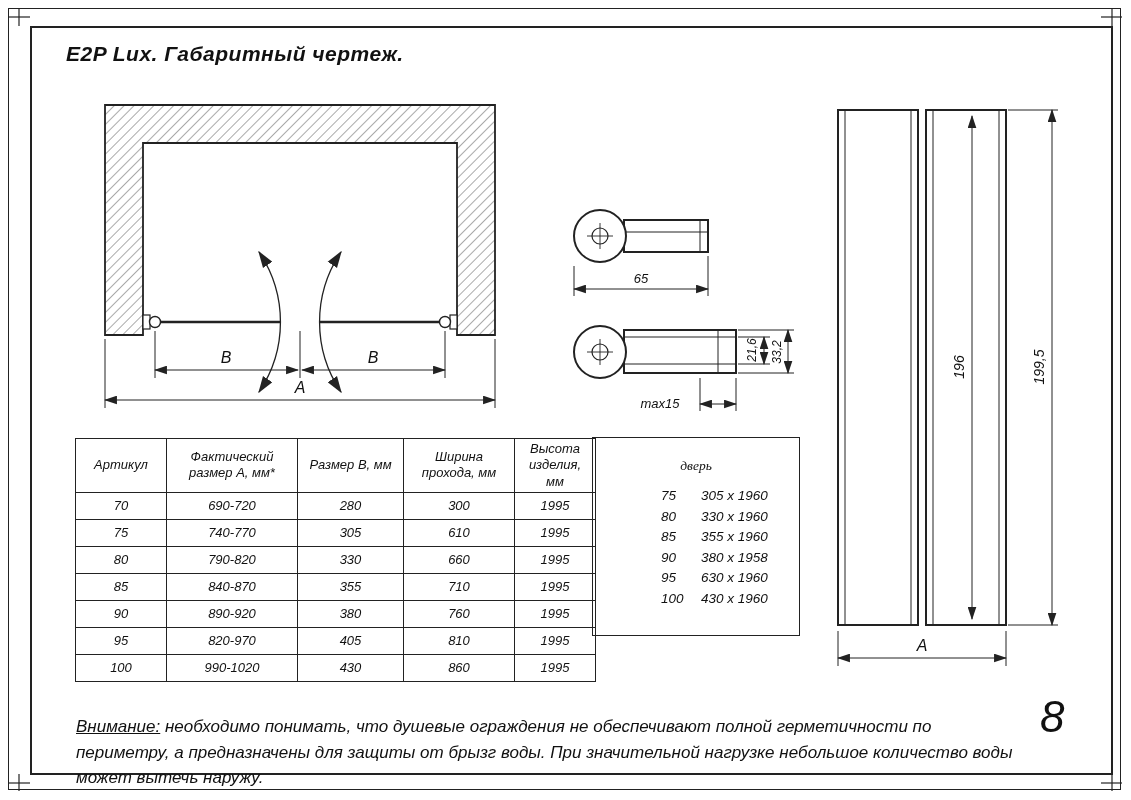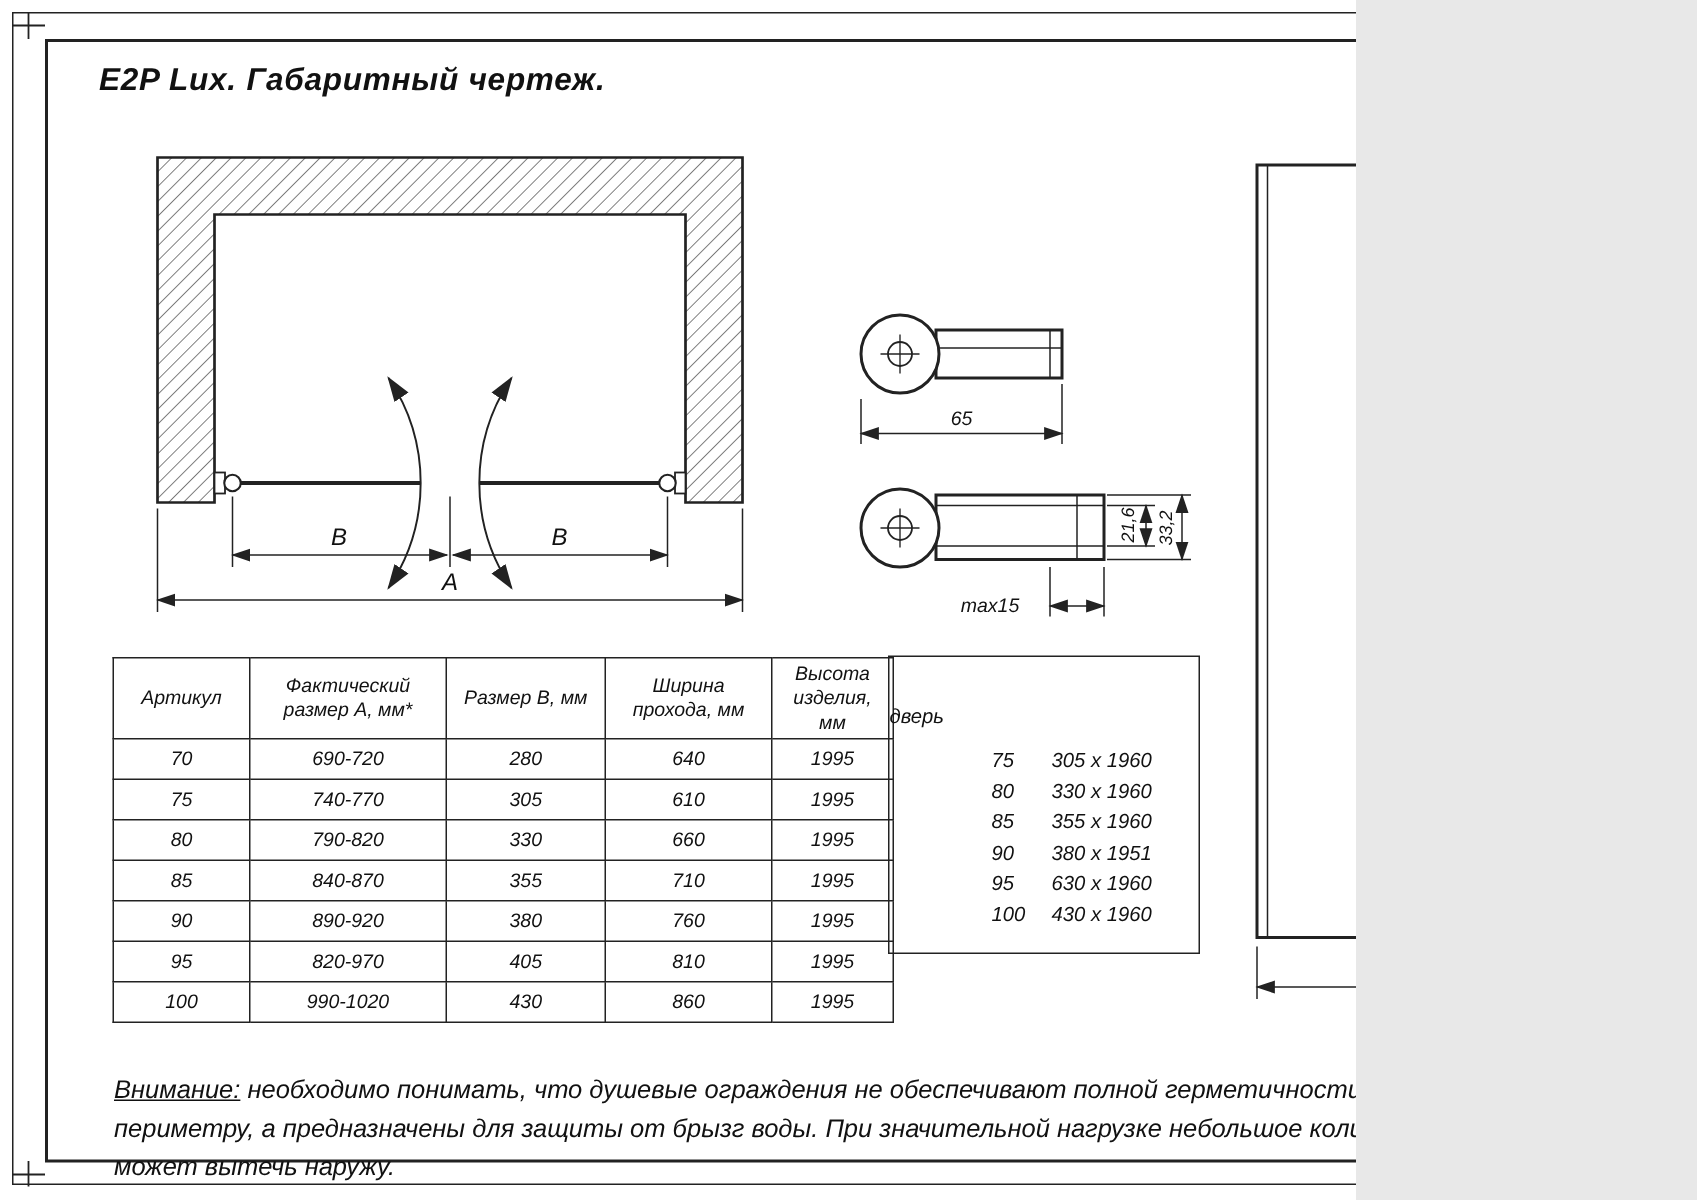--- a/index.html
+++ b/index.html
@@ -1,17 +1,17 @@
 <!DOCTYPE html>
 <html><head>
 <meta charset="utf-8">
 <style>
   html,body { margin:0; padding:0; background:#e8e8e8; }
   .sheet {
-    position:relative; width:904px; height:800px; background:#ffffff;
+    position:relative; width:1131px; height:800px; background:#ffffff;
     font-family:"Liberation Sans", sans-serif; color:#111; overflow:hidden;
   }
   .frame-outer { position:absolute; left:8px; top:8px; width:1113px; height:782px;
     border:1.5px solid #222; box-sizing:border-box; }
   .frame-inner { position:absolute; left:30px; top:26px; width:1083px; height:749px;
     border:2px solid #222; box-sizing:border-box; }
   .corner-marks { position:absolute; left:0; top:0; pointer-events:none; }
 
   .page-title { position:absolute; left:66px; top:42px; font-size:21px;
     font-weight:bold; font-style:italic; letter-spacing:0.5px; }
@@ -23,21 +23,21 @@
     font-style:italic; font-size:13px; text-align:center; table-layout:fixed; }
   .spec-table th, .spec-table td { border:1.3px solid #222; padding:2px 4px;
     font-weight:normal; vertical-align:middle; }
   .spec-table th { height:44px; line-height:1.25; }
   .spec-table td { height:22px; }
   .col-0 { width:82px; } .col-1 { width:122px; } .col-2 { width:97px; }
   .col-3 { width:102px;margin-top:36px; } .col-4 { width:72px; }
 
   .door-box { position:absolute; left:592px; top:437px; width:208px; height:199px;
     border:1.4px solid #222; box-sizing:border-box; font-style:italic; font-size:13.5px; }
-  .door-title { text-align:left; margin-top:32px; }
+  .door-title { text-align:center; margin-top:20px;font-family:Liberation Serif, serif; }
   .door-rows { margin-top:12px; padding-left:20px; }
   .door-row { display:grid; grid-template-columns:48px 40px 1fr; line-height:20.5px; }
 
   .warning { position:absolute; left:76px; top:697px; width:948px;
     font-style:italic; font-size:17px; line-height:1.5; }
   .warning .lbl { text-decoration:underline; }
 
   .page-number { position:absolute; left:1040px; top:692px; font-size:44px;
     font-style:italic; }
 </style>
@@ -210,21 +210,21 @@
         <th class="col-2">Размер В, мм</th>
         <th class="col-3">Ширина прохода, мм</th>
         <th class="col-4">Высота изделия, мм</th>
       </tr>
     </thead>
     <tbody>
       <tr>
         <td>70</td>
         <td>690-720</td>
         <td>280</td>
-        <td>640</td>
+        <td>300</td>
         <td>1995</td>
       </tr>
       <tr>
         <td>75</td>
         <td>740-770</td>
         <td>305</td>
         <td>610</td>
         <td>1995</td>
       </tr>
       <tr>
@@ -279,21 +279,21 @@
         <span>330 x 1960</span>
       </div>
       <div class="door-row">
         <span></span>
         <span>85</span>
         <span>355 x 1960</span>
       </div>
       <div class="door-row">
         <span></span>
         <span>90</span>
-        <span>380 x 1951</span>
+        <span>380 x 1958</span>
       </div>
       <div class="door-row">
         <span></span>
         <span>95</span>
         <span>630 x 1960</span>
       </div>
       <div class="door-row">
         <span></span>
         <span>100</span>
         <span>430 x 1960</span>

